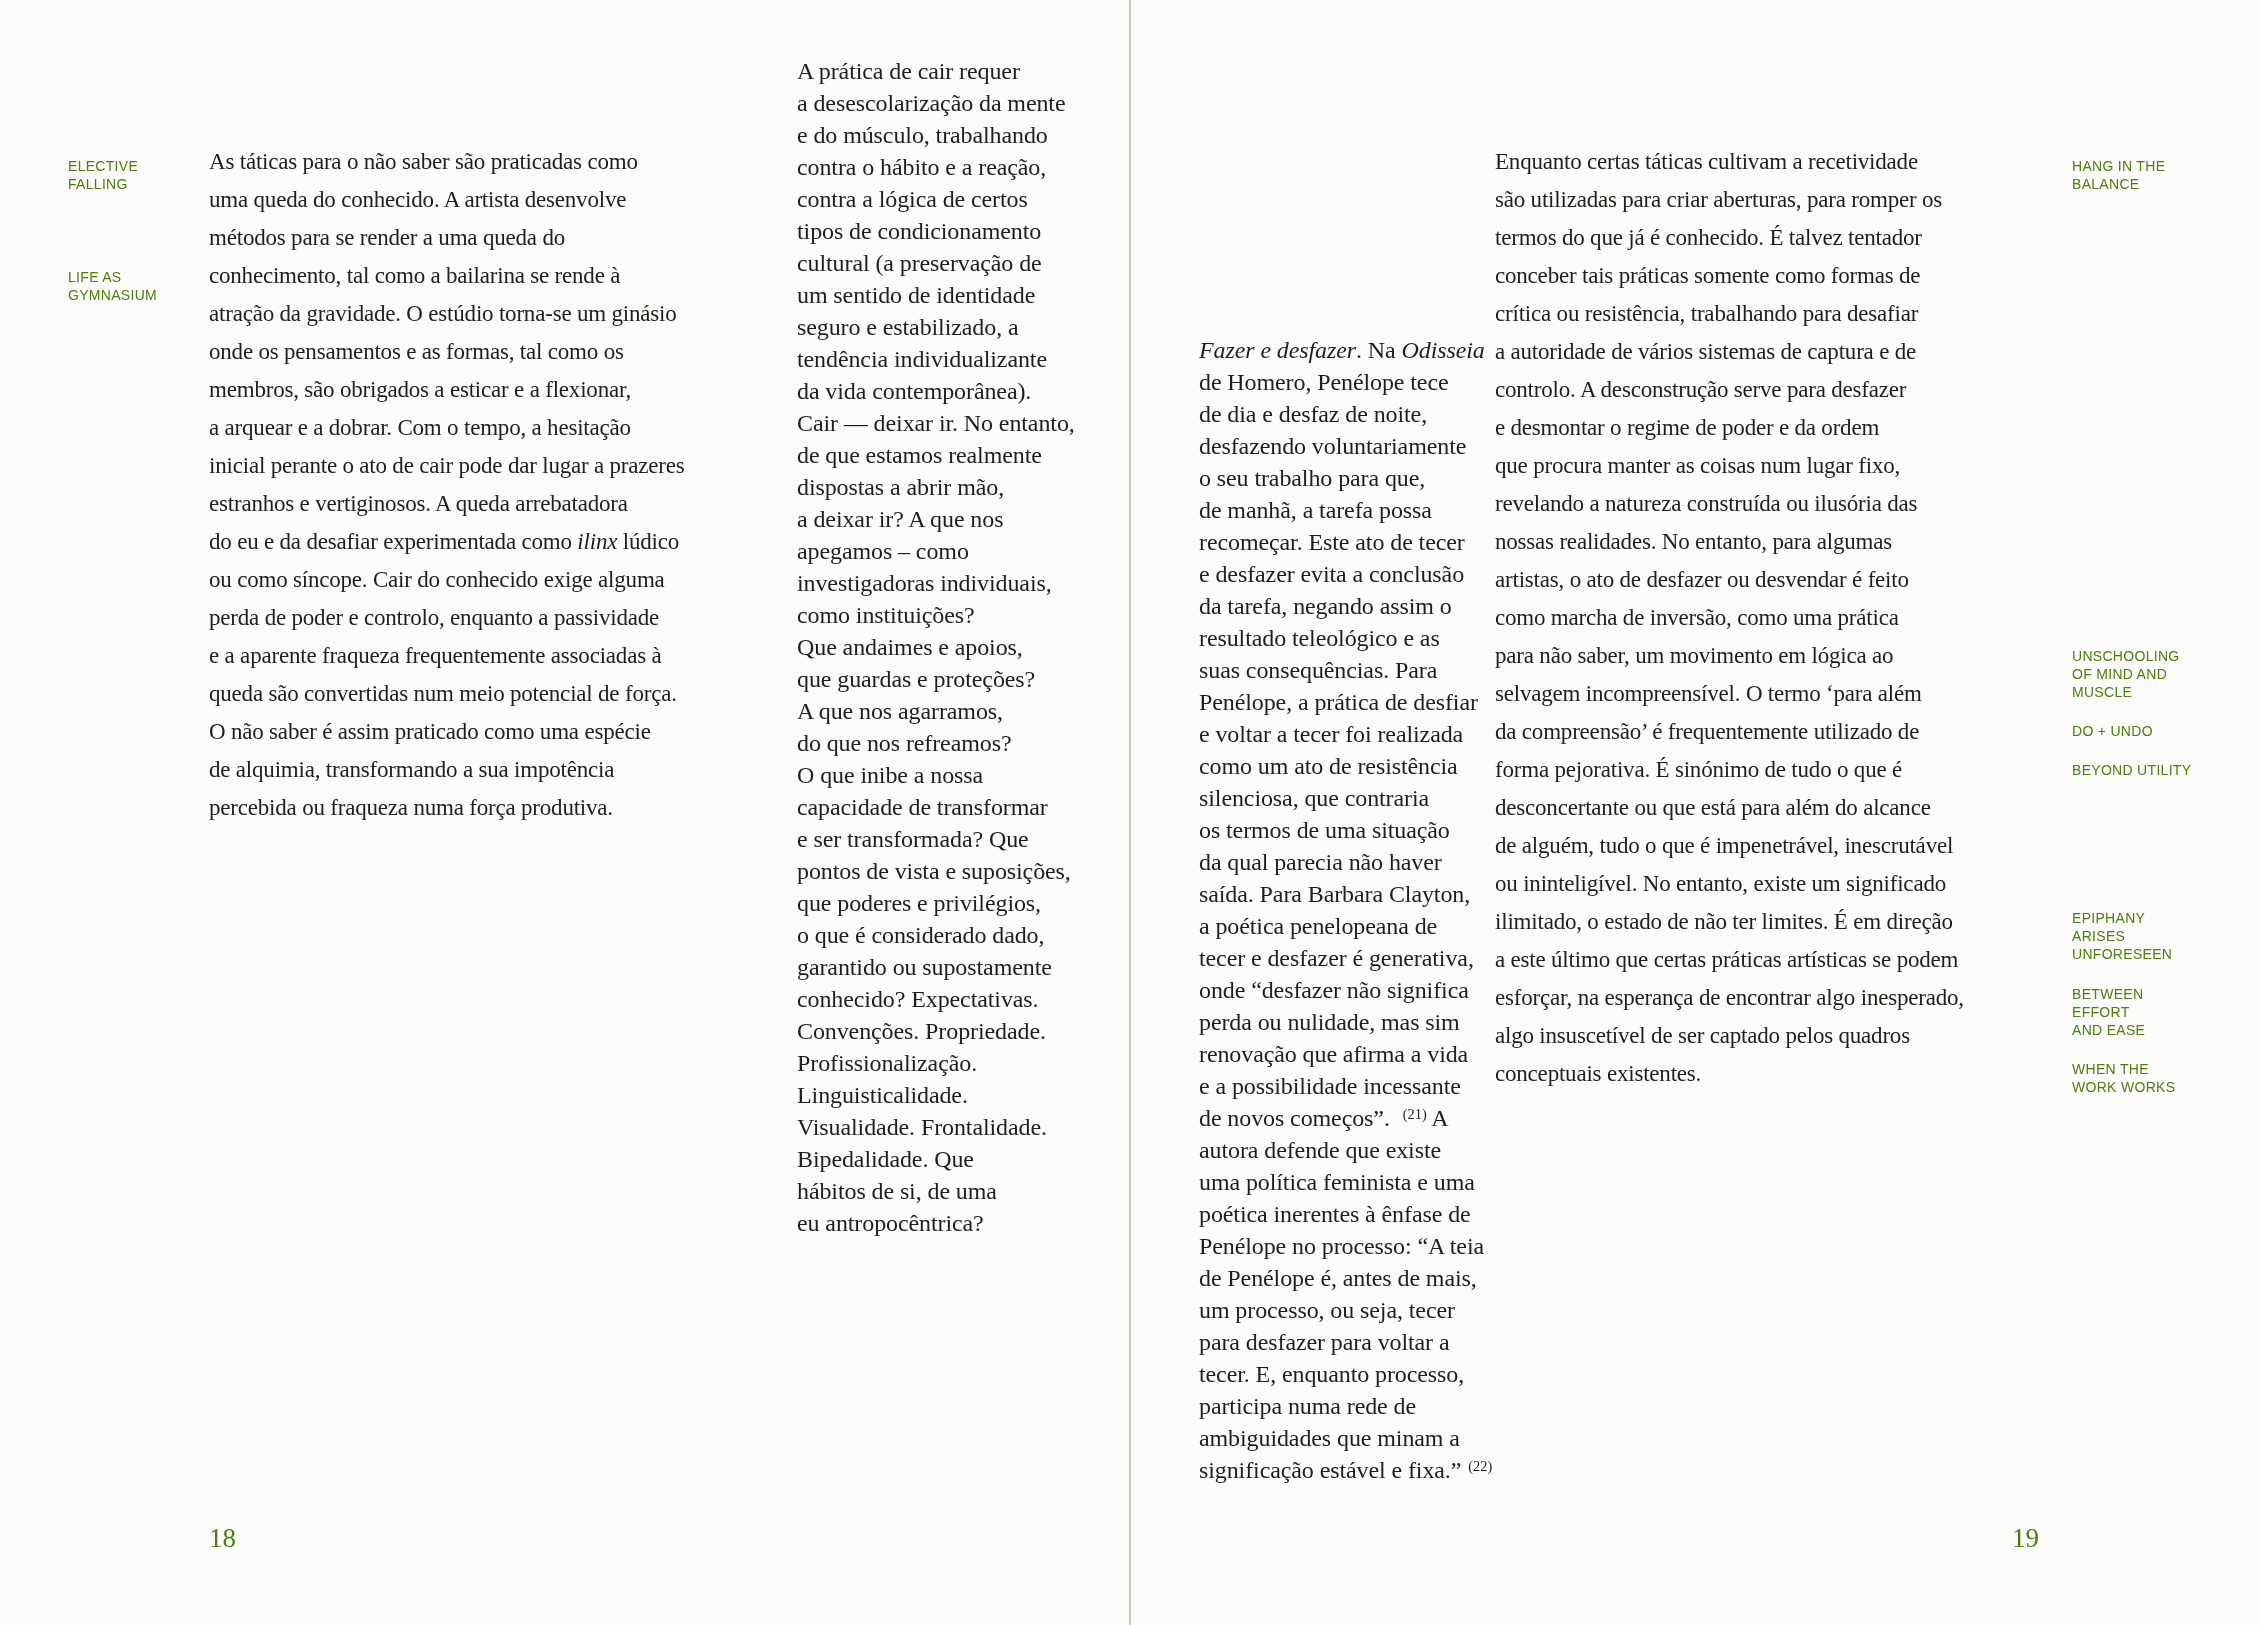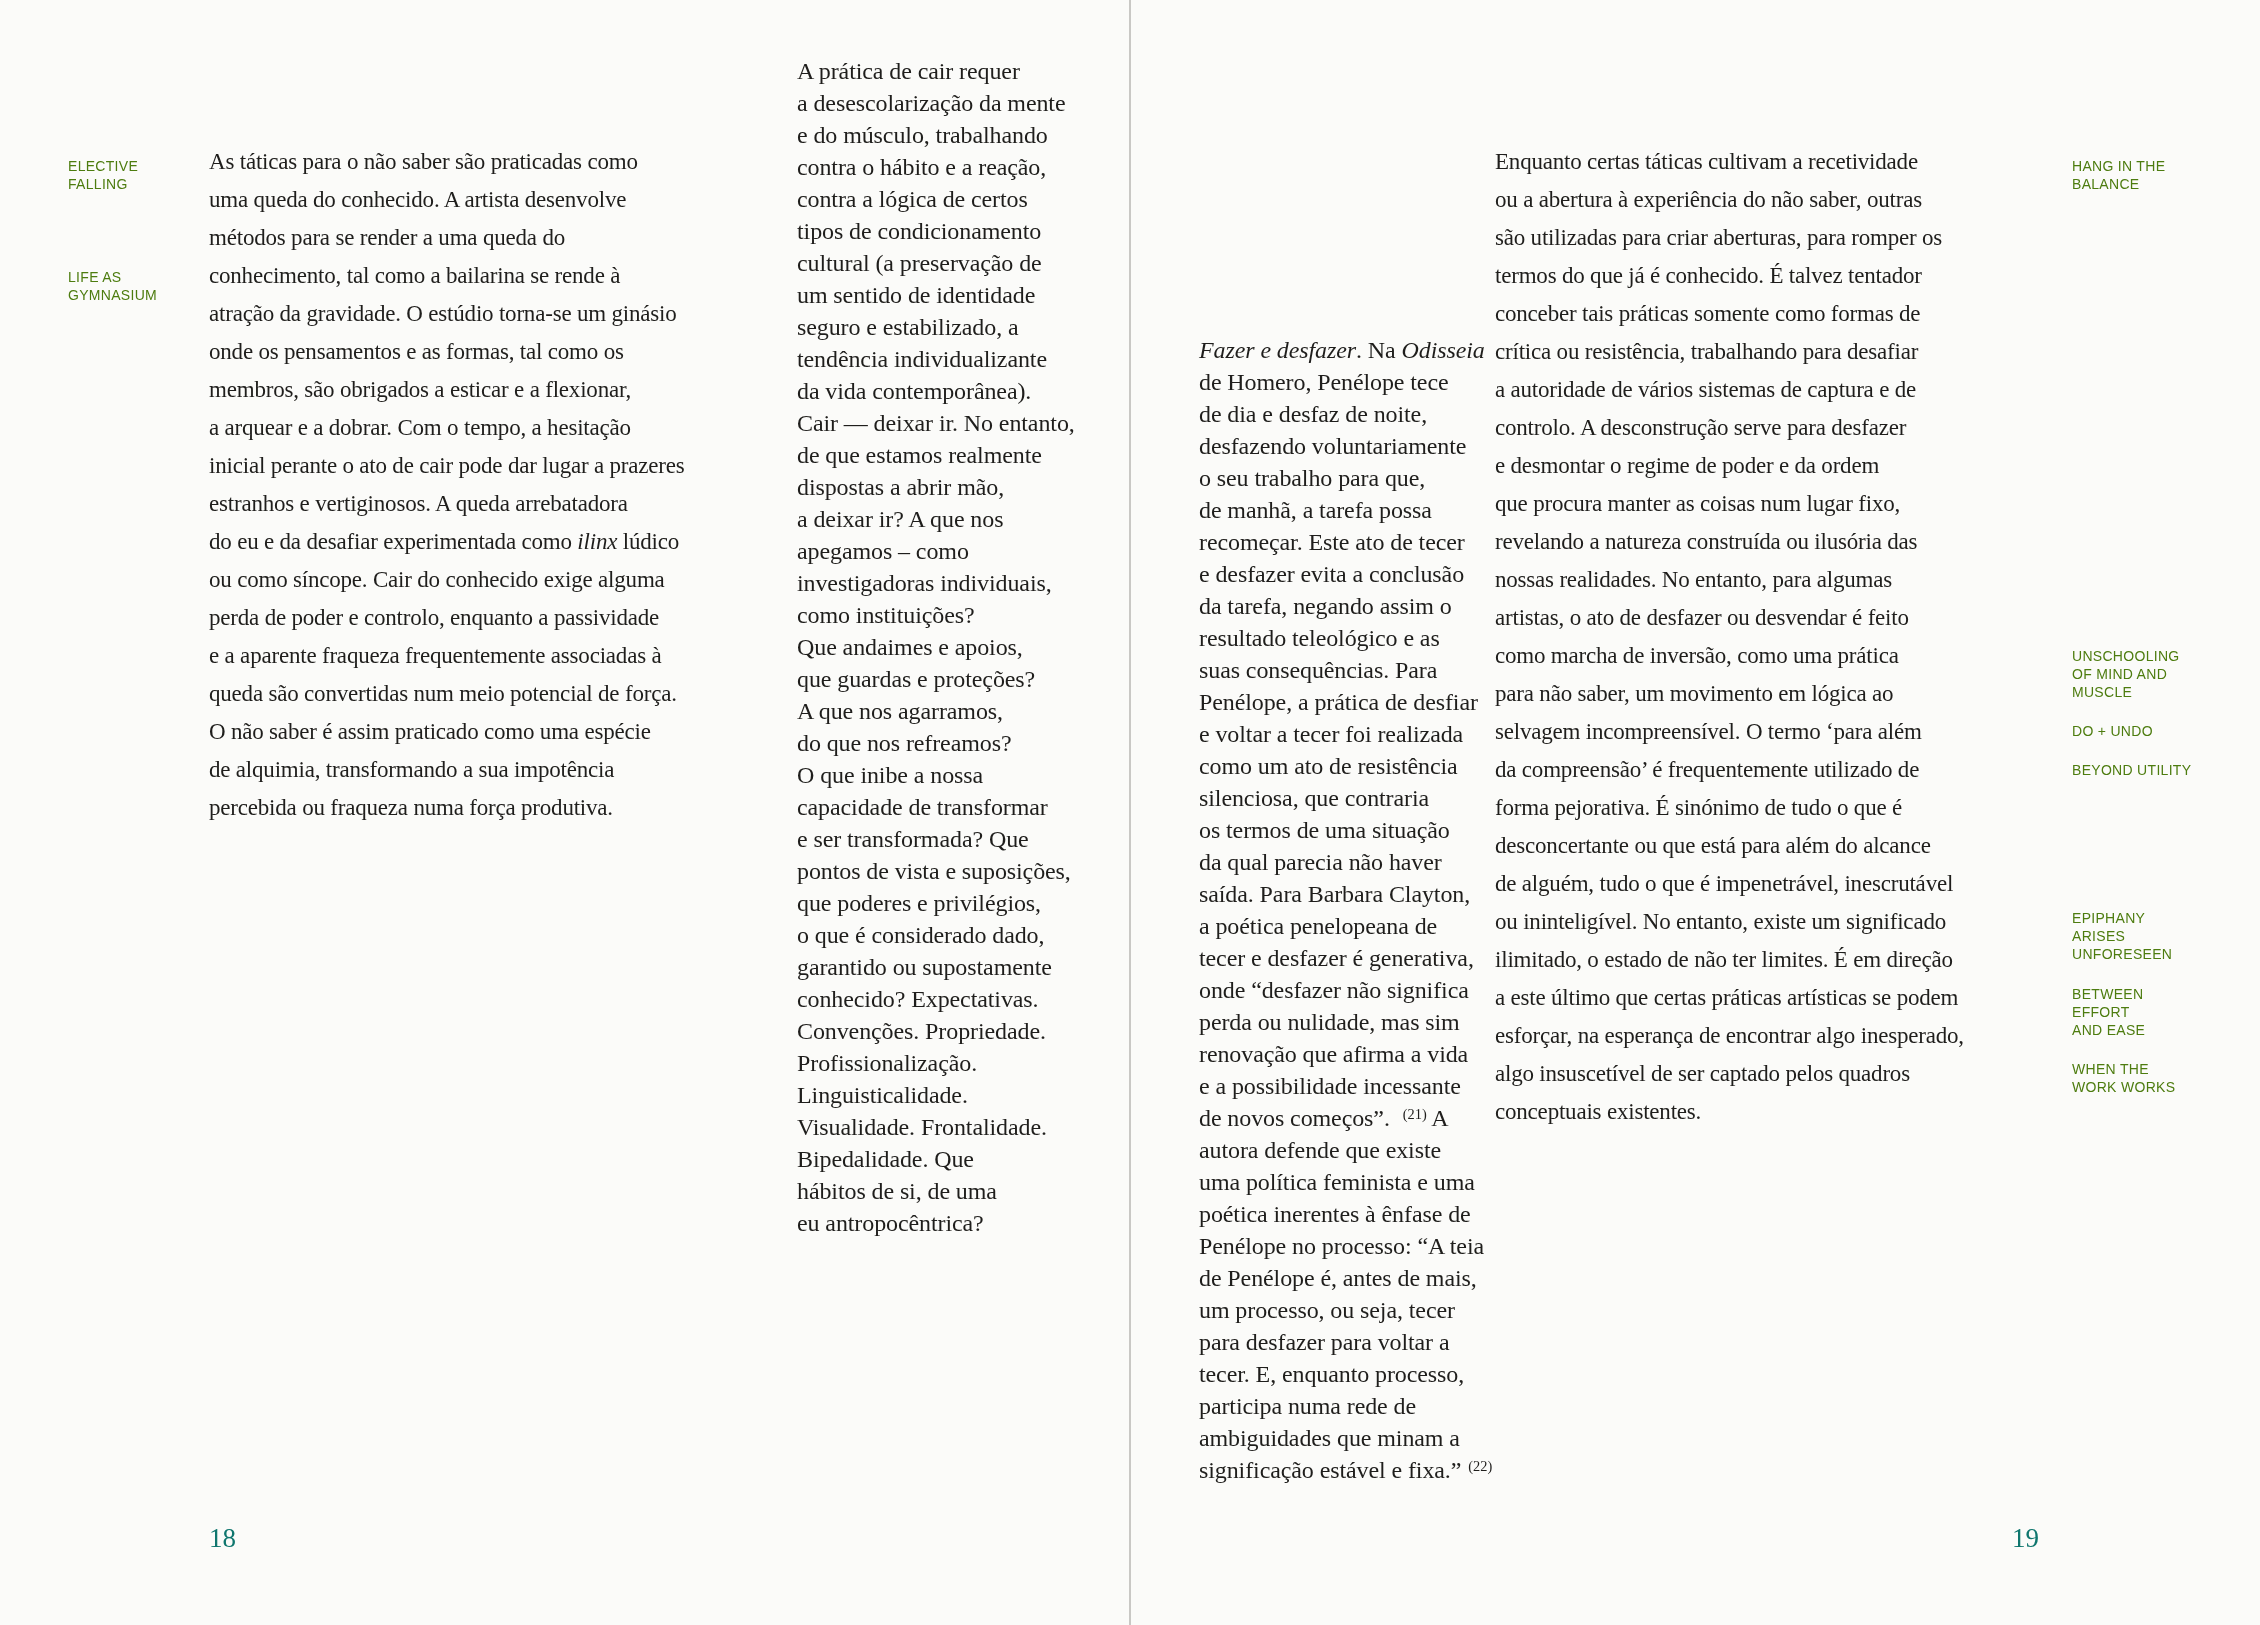--- a/index.html
+++ b/index.html
@@ -16,21 +16,21 @@
     font-size:14px;line-height:18px;letter-spacing:0.3px;
     color:#4d7c0f;white-space:nowrap;
   }
   .main-col{position:absolute;font-size:23px;line-height:38px;letter-spacing:-0.2px;}
   .side-col{position:absolute;font-size:24px;line-height:32px;letter-spacing:-0.1px;}
   .tline{white-space:nowrap;}
   .main-col .tline{height:38px;}
   .side-col .tline{height:32px;}
   em{font-style:italic;}
   sup{font-size:.6em;line-height:0;vertical-align:6.7px;letter-spacing:0;margin-left:7px;}
-  .page-number{position:absolute;font-size:27px;color:#0f766e;}
+  .page-number{position:absolute;font-size:27px;color:#4d7c0f;}
 </style>
 </head>
 <body>
 
 <div class="spread">
 
   <div>
     <div class="margin-label" style="left:68px;top:157px">
         <div class="tline"><span>ELECTIVE</span></div>
         <div class="tline"><span>FALLING</span></div>
@@ -141,21 +141,20 @@
         <div class="tline"><span>um processo, ou seja, tecer</span></div>
         <div class="tline"><span>para desfazer para voltar a</span></div>
         <div class="tline"><span>tecer. E, enquanto processo,</span></div>
         <div class="tline"><span>participa numa rede de</span></div>
         <div class="tline"><span>ambiguidades que minam a</span></div>
         <div class="tline"><span>significação estável e fixa.”</span><sup>(22)</sup></div>
       </div>
 
     <div class="main-col" style="left:1495px;top:143px;width:583px">
         <div class="tline"><span>Enquanto certas táticas cultivam a recetividade</span></div>
-        <div class="tline"><span>ou a abertura à experiência do não saber, outras</span></div>
         <div class="tline"><span>são utilizadas para criar aberturas, para romper os</span></div>
         <div class="tline"><span>termos do que já é conhecido. É talvez tentador</span></div>
         <div class="tline"><span>conceber tais práticas somente como formas de</span></div>
         <div class="tline"><span>crítica ou resistência, trabalhando para desafiar</span></div>
         <div class="tline"><span>a autoridade de vários sistemas de captura e de</span></div>
         <div class="tline"><span>controlo. A desconstrução serve para desfazer</span></div>
         <div class="tline"><span>e desmontar o regime de poder e da ordem</span></div>
         <div class="tline"><span>que procura manter as coisas num lugar fixo,</span></div>
         <div class="tline"><span>revelando a natureza construída ou ilusória das</span></div>
         <div class="tline"><span>nossas realidades. No entanto, para algumas</span></div>

